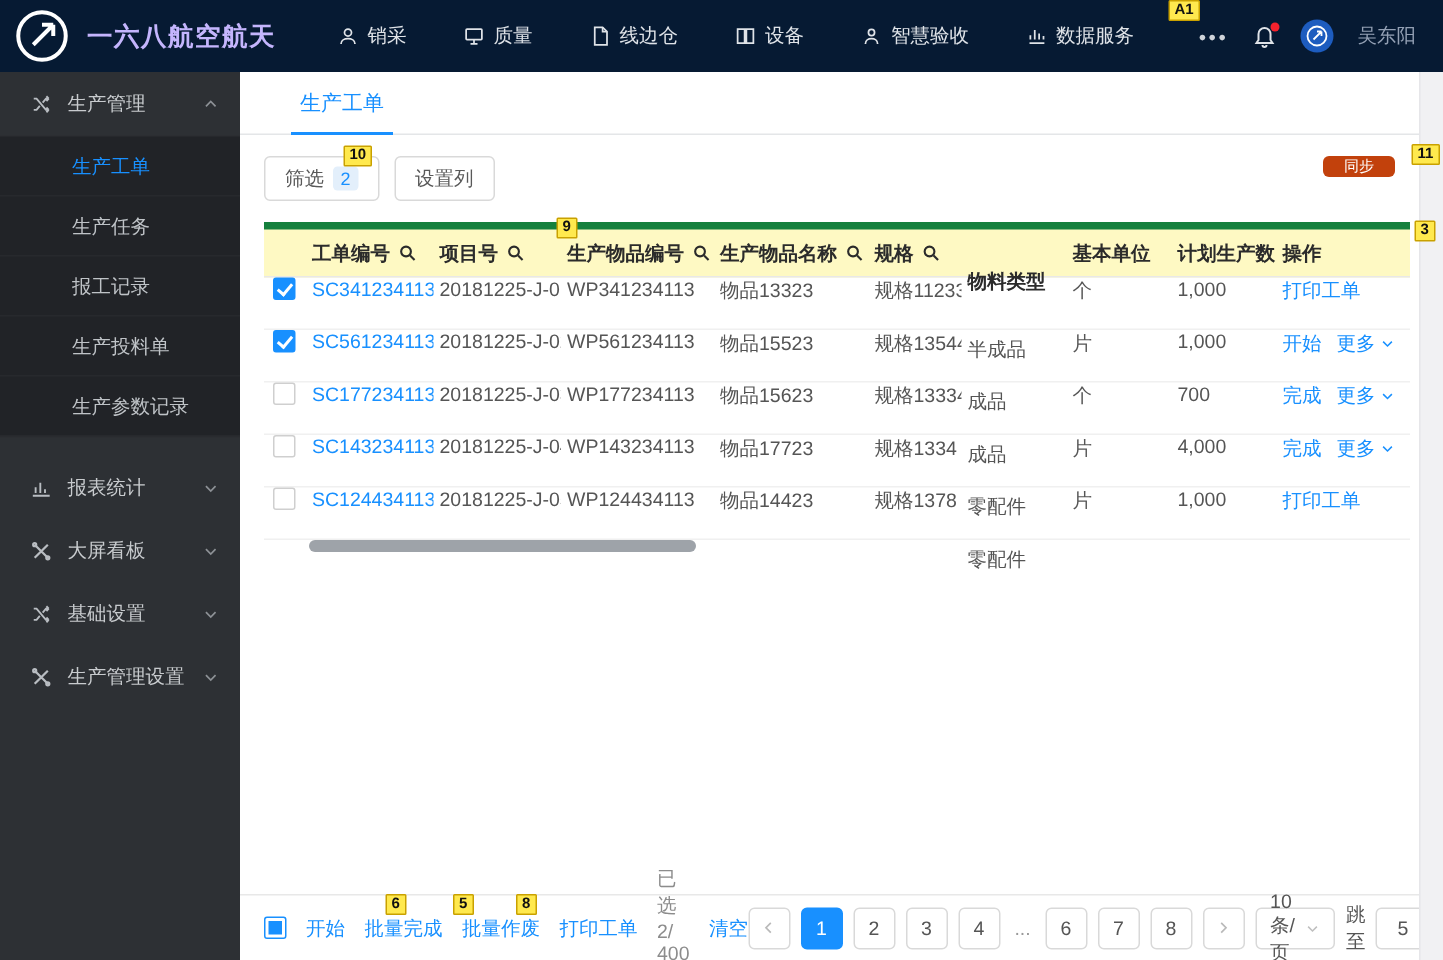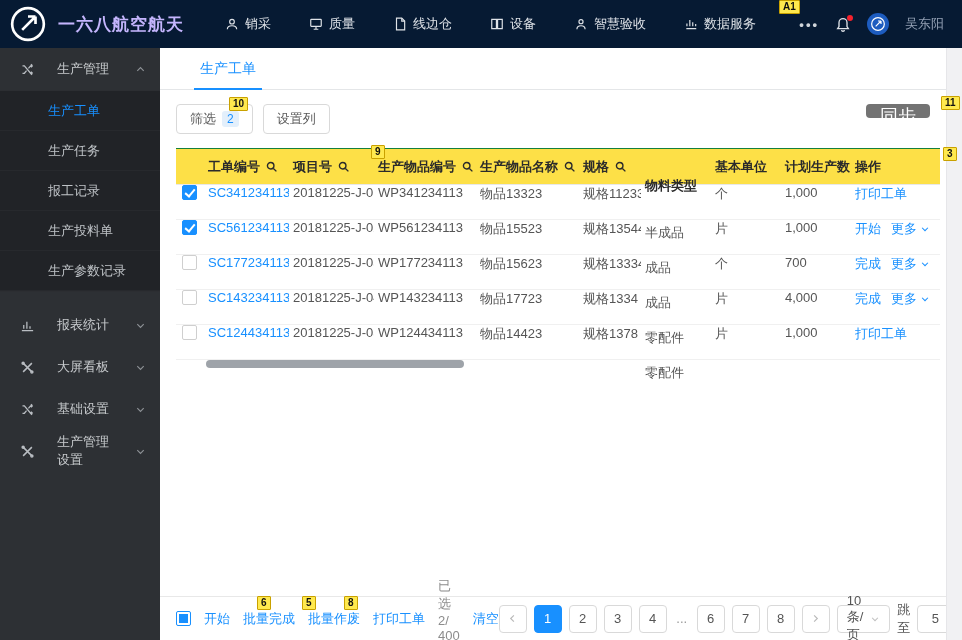--- a/index.html
+++ b/index.html
@@ -22,41 +22,41 @@
   .nav-item.active { background:#1890ff; color:#fff; }
   .nav-right { margin-left:auto; display:flex; align-items:center; gap:16px; padding-right:18px; }
   .nav-more { color:#cfd4da; letter-spacing:2px; font-weight:bold; cursor:pointer; }
   .bell-wrap { position:relative; cursor:pointer; }
   .bell-dot { position:absolute; top:-1px; right:-2px; width:6px; height:6px; background:#f5222d; border-radius:50%; }
   .avatar { width:22px; height:22px; border-radius:50%; background:#1d5cbf; display:flex; align-items:center; justify-content:center; cursor:pointer; }
   .nav-user { color:#93a0b4; cursor:pointer; }
 
   
   .sidebar { position:absolute; top:48px; left:0; width:160px; height:592px; background:#2d3034; }
-  .side-group { display:flex; align-items:center; gap:22px; height:42px; padding:0 14px 0 20px; color:#c8cbce; cursor:pointer; }
+  .side-group { display:flex; align-items:center; gap:10px; height:42px; padding:0 14px 0 20px; color:#c8cbce; cursor:pointer; }
   .side-group .chev { margin-left:auto; color:#8d9196; }
   .side-sub { background:#212327; border-top:1px solid rgba(255,255,255,.05); border-bottom:1px solid rgba(255,255,255,.05); margin-bottom:12px; }
   .side-sub-item { height:40px; display:flex; align-items:center; padding-left:48px; color:#bfc3c7; cursor:pointer; border-bottom:1px solid rgba(255,255,255,.03); }
   .side-sub-item.active { color:#1890ff; }
   .side-icon { color:#b9bdc2; }
 
   
   .main { position:absolute; top:48px; left:160px; width:786px; height:592px; background:#fff; }
   .tabbar { height:42px; border-bottom:1px solid #e4e6e8; display:flex; align-items:flex-end; padding-left:34px; background:#fff; }
   .tab { color:#1890ff; font-size:14px; padding:0 6px 10px 6px; border-bottom:2px solid #1890ff; margin-bottom:-1px; cursor:pointer; }
 
   .toolbar { position:absolute; top:56px; left:16px; right:16px; display:flex; align-items:flex-start; }
   .btn { height:30px; border:1px solid #d9d9d9; border-radius:4px; background:#fff; color:#595959; font-size:13px; display:inline-flex; align-items:center; gap:6px; padding:0 13px; cursor:pointer; }
   .btn + .btn { margin-left:10px; }
   .filter-badge { background:#e3effb; color:#1890ff; font-size:12px; border-radius:3px; padding:1px 5px; }
-  .btn-primary { margin-left:auto; height:14px; background:#737373; border:none; border-radius:4px; color:#fff; font-size:18px; padding:0 14px; cursor:pointer; }
+  .btn-primary { margin-left:auto; height:14px; background:#c2410c; border:none; border-radius:4px; color:#fff; font-size:10px; padding:0 14px; cursor:pointer; }
 
   
   .table { position:absolute; top:100px; left:16px; width:764px; }
-  .thead { display:flex; align-items:center; height:37px; background:#fde047; border-top:1px solid #15803d; border-bottom:1px solid #e8e8e8; }
+  .thead { display:flex; align-items:center; height:37px; background:#fef9c3; border-top:5px solid #15803d; border-bottom:1px solid #e8e8e8; }
   .th { font-weight:bold; color:#2b2b2b; display:flex; align-items:center; gap:5px; padding-left:4px; white-space:nowrap; overflow:hidden; }
   .tr { display:flex; align-items:flex-start; height:35px; border-bottom:1px solid #f0f0f0; }
   .td { padding-left:4px; color:#555; white-space:nowrap; overflow:hidden; }
   .c-cb { width:28px; flex:0 0 auto; display:flex; align-items:center; padding-left:6px; }
   .c1 { width:85px; flex:0 0 auto; } .c2 { width:85px; flex:0 0 auto; }
   .c3 { width:102px; flex:0 0 auto; } .c4 { width:103px; flex:0 0 auto; }
   .c5 { width:62px; flex:0 0 auto; } .c6 { width:70px; flex:0 0 auto;margin-top:39px; }
   .c7 { width:70px; flex:0 0 auto; } .c8 { width:70px; flex:0 0 auto; }
   .c9 { width:89px; flex:0 0 auto; display:flex; gap:10px; align-items:center; }
   .link { color:#1890ff; cursor:pointer; text-decoration:none; white-space:nowrap; display:inline-flex; align-items:center; gap:3px; }

